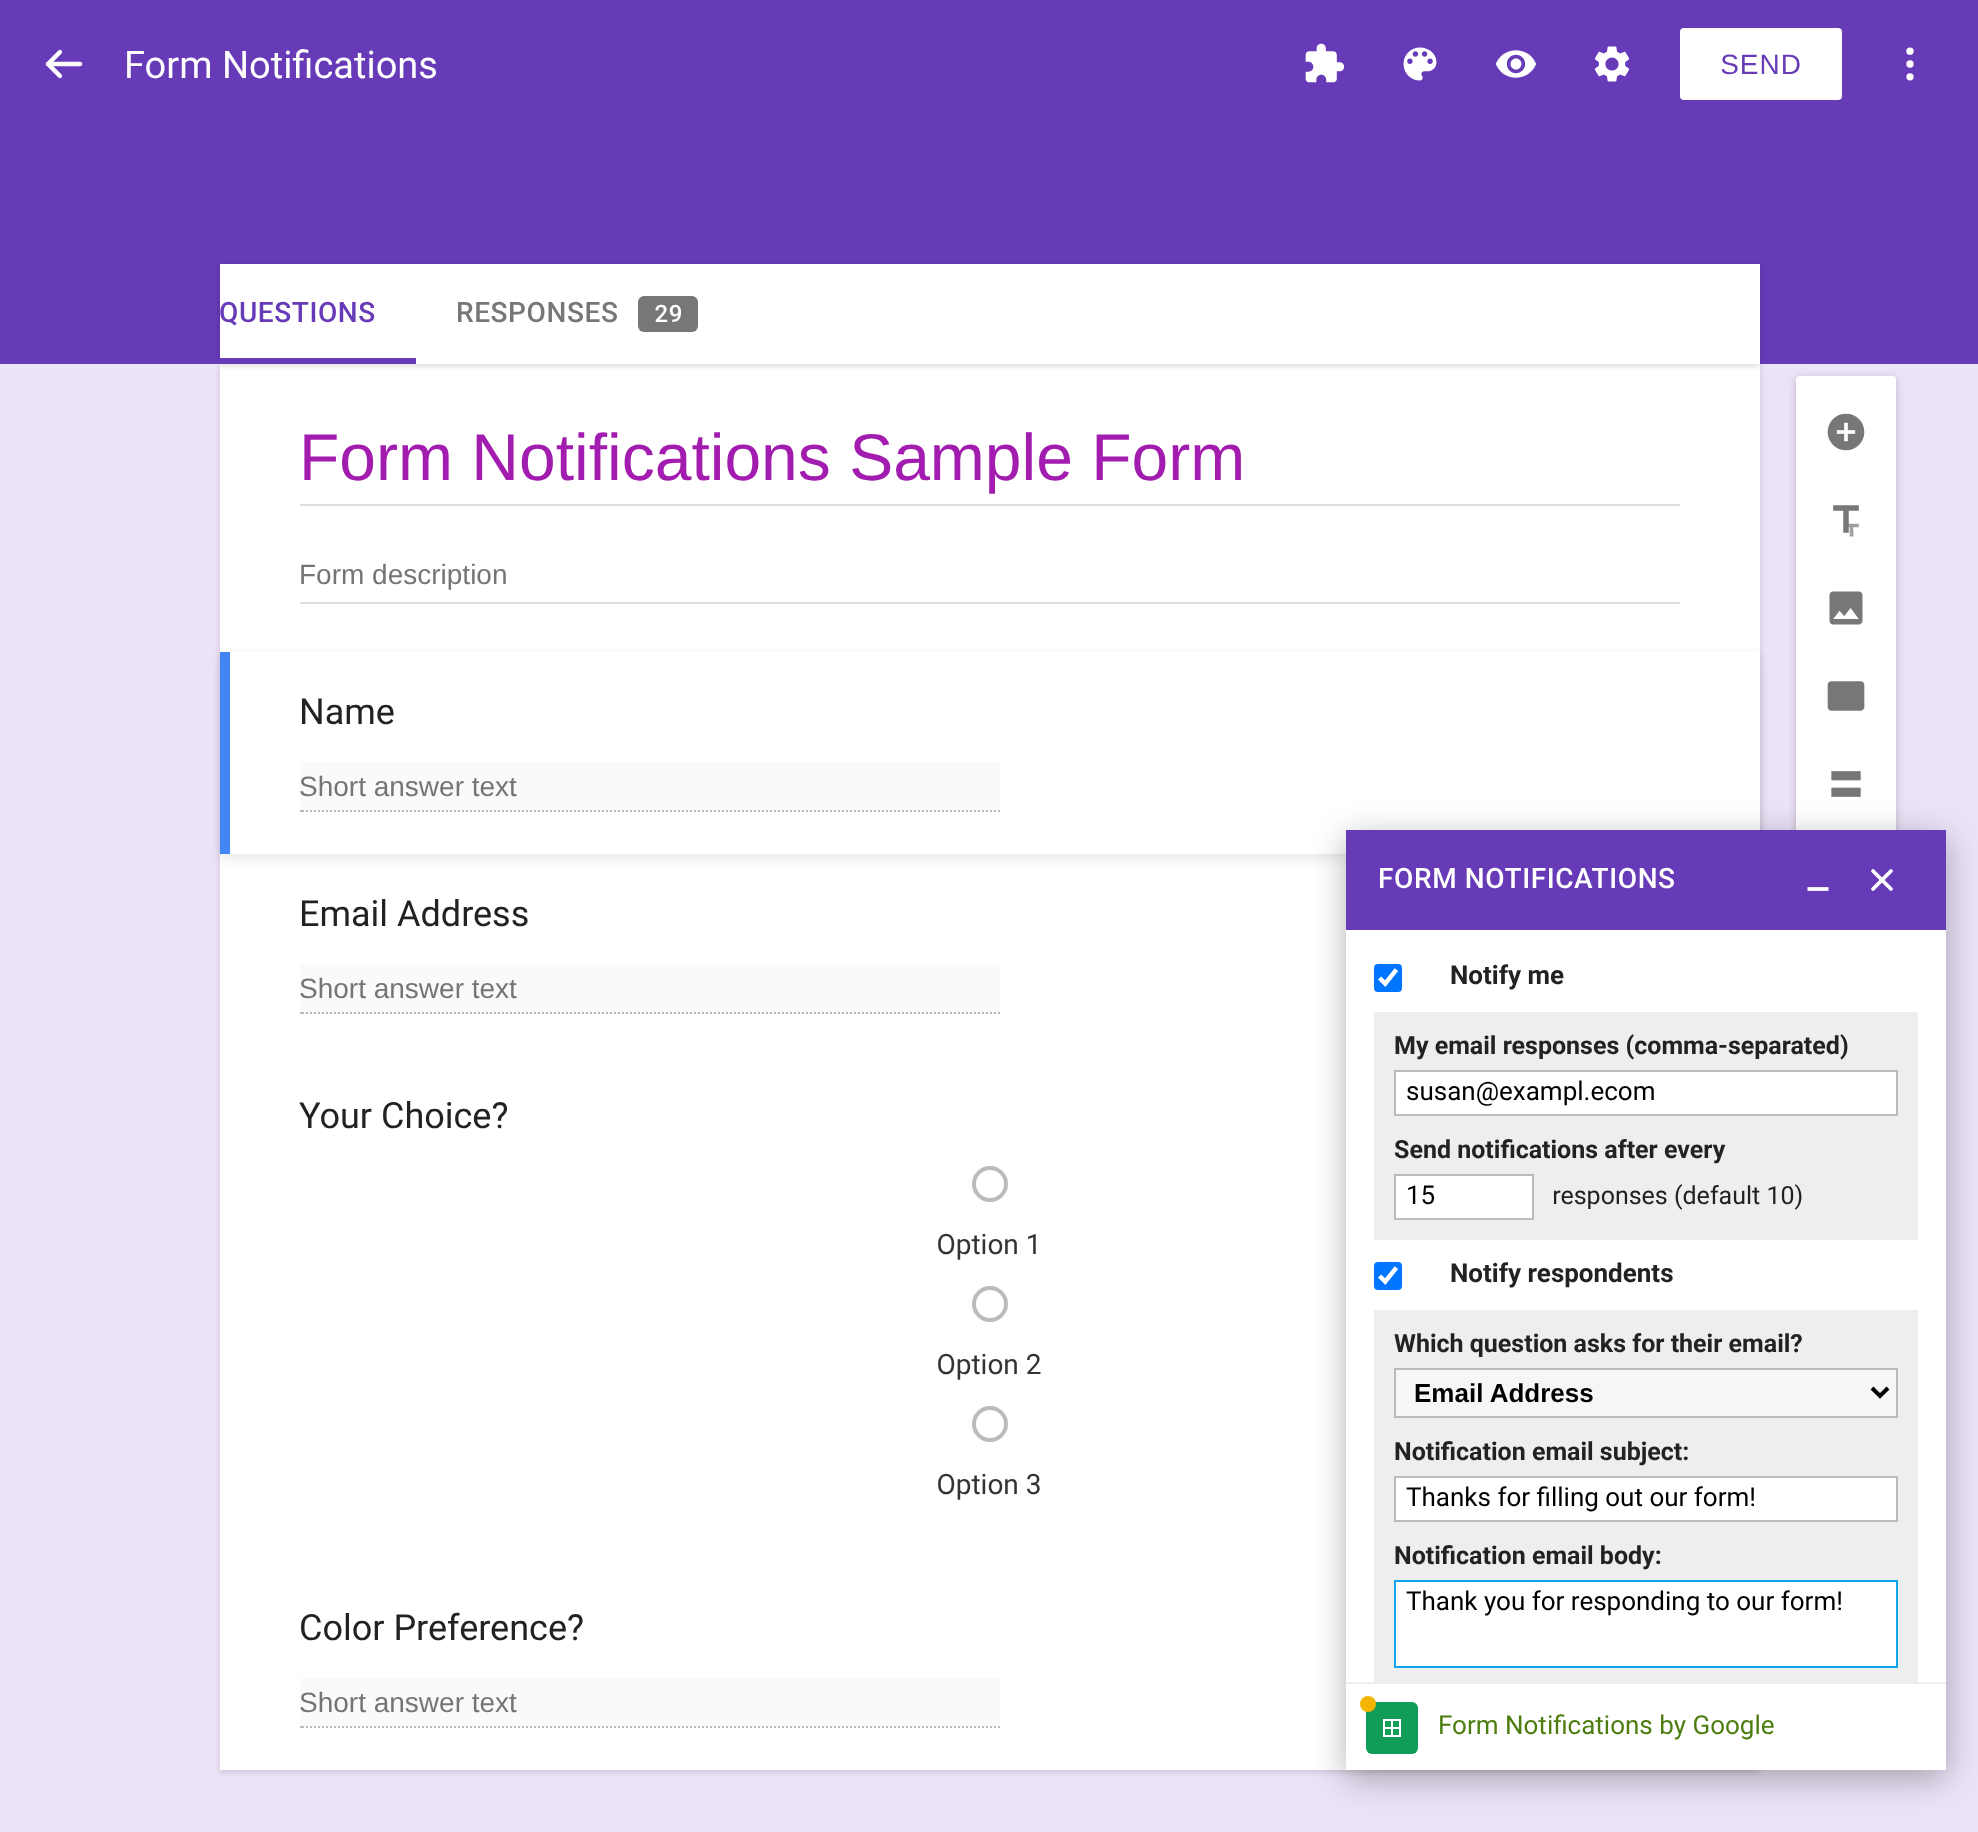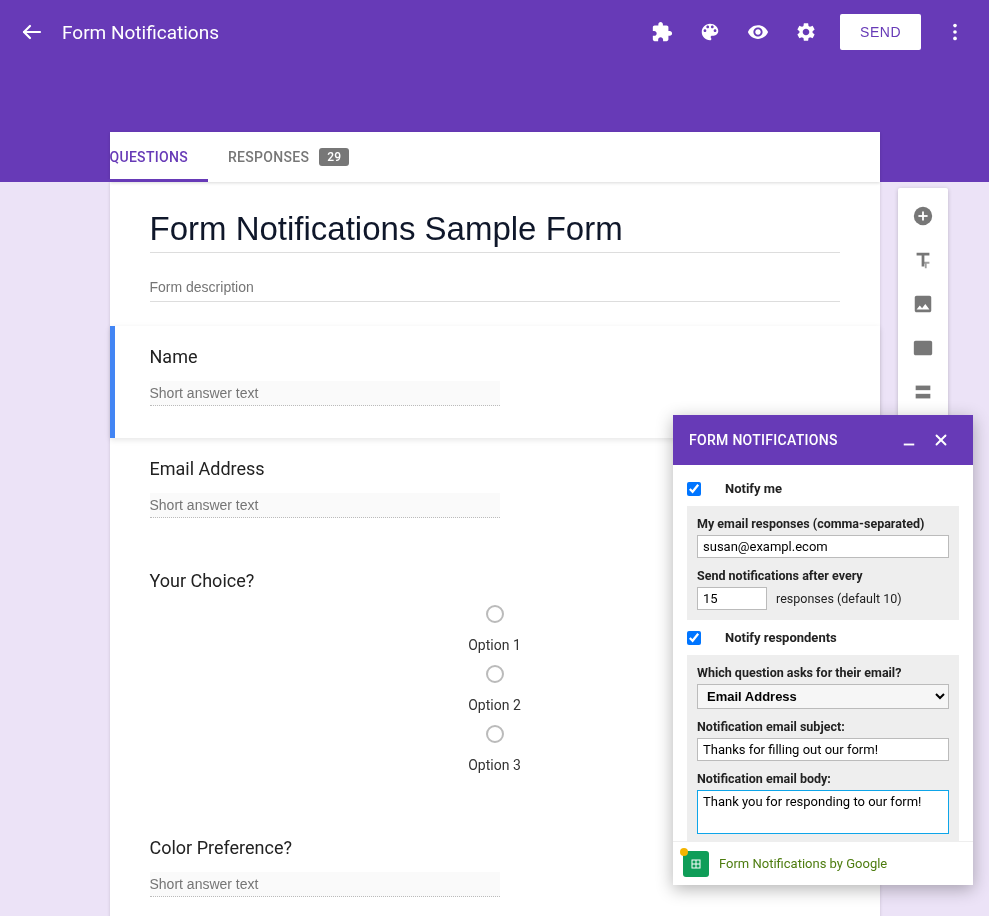--- a/index.html
+++ b/index.html
@@ -46,23 +46,23 @@
   .tab.active::after { content:""; position:absolute; left:-20px; right:-20px; bottom:0; height:3px; background:#673ab7; }
   .badge { background:#777;color:#fff;font-size:12px;font-weight:500;padding:2px 8px;border-radius:3px; }
   .form-card {
     width:770px;
     background:#fff;
     margin: 0 auto;
     box-shadow: 0 1px 3px rgba(0,0,0,.15);
     position:relative;
   }
   .title-block { padding: 28px 40px 24px 40px; }
-  .form-title-field { font-size:33px; color:#0f172a; border:none; border-bottom:1px solid #ddd; width:100%; padding-bottom:4px; outline:none; font-weight:400;}
+  .form-title-field { font-size:33px; color:#a21caf; border:none; border-bottom:1px solid #ddd; width:100%; padding-bottom:4px; outline:none; font-weight:400;}
   .form-desc-field { font-size:14px; color:#999; border:none; border-bottom:1px solid #ddd; width:100%; padding:6px 0; outline:none; margin-top:20px;}
-  .q-block { padding: 20px 40px 32px 40px; position:relative; }
+  .q-block { padding: 20px 40px 21px 40px; position:relative; }
   .q-block.active { border-left: 5px solid #4285f4; padding-left:35px; box-shadow: 0 2px 6px rgba(0,0,0,.1);}
   .q-title { font-size:18px; color:#222; font-weight:400; margin-bottom:14px; }
   .short-ans { font-size:14px; color:#999; border:none; border-bottom:1px dotted #bbb; width:350px; padding:4px 0; outline:none; }
   .opt-row { display:flex; align-items:center; gap:14px; margin:12px 0;flex-direction:column; }
   .radio { width:18px;height:18px;border:2px solid #bbb;border-radius:50%; flex:0 0 18px;}
   .opt-label { font-size:14px; color:#333; }
   .side-toolbar {
     position:absolute;
     top: 188px;
     left: 898px;

